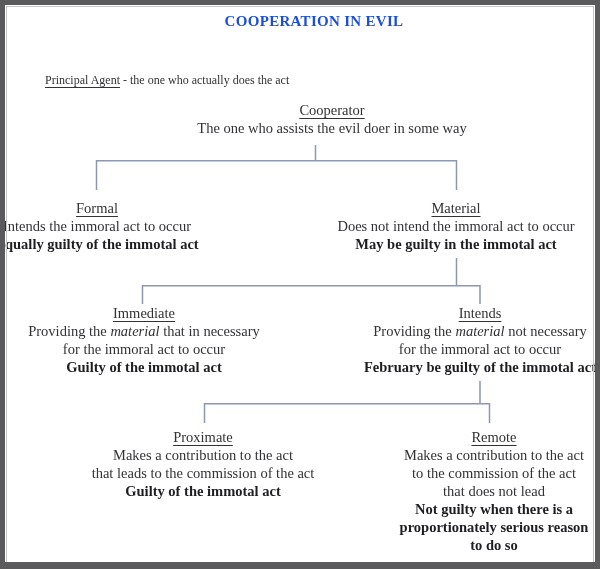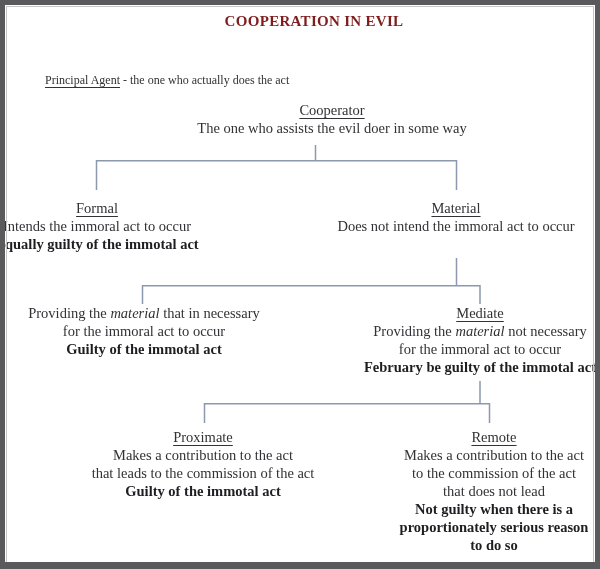--- a/index.html
+++ b/index.html
@@ -33,21 +33,21 @@
     z-index: 0;
   }
   .title {
     position: absolute;
     top: 13px; left: 314px;
     transform: translateX(-50%);
     white-space: nowrap;
     font-size: 15px;
     font-weight: bold;
     letter-spacing: 0.3px;
-    color: #7f1d1d;
+    color: #1d4ed8;
     z-index: 1;
   }
   .pa-line {
     position: absolute;
     left: 45px; top: 71px;
     white-space: nowrap;
     font-size: 12px;
     line-height: 18px;
     z-index: 1;
   }
@@ -99,30 +99,32 @@
 
   <div class="node" id="formal">
     <div class="heading">Formal</div>
     <div>Intends the immoral act to occur</div>
     <div class="verdict">Equally guilty of the immotal act</div>
   </div>
 
   <div class="node" id="material">
     <div class="heading">Material</div>
     <div>Does not intend the immoral act to occur</div>
+    <div class="verdict">May be guilty in the immotal act</div>
   </div>
 
   <div class="node" id="immediate">
+    <div class="heading">Immediate</div>
     <div><span>Providing the </span><span class="em">material</span><span> that in necessary</span></div>
     <div>for the immoral act to occur</div>
     <div class="verdict">Guilty of the immotal act</div>
   </div>
 
   <div class="node" id="mediate">
-    <div class="heading">Mediate</div>
+    <div class="heading">Intends</div>
     <div><span>Providing the </span><span class="em">material</span><span> not necessary</span></div>
     <div>for the immoral act to occur</div>
     <div class="verdict">February be guilty of the immotal act</div>
   </div>
 
   <div class="node" id="proximate">
     <div class="heading">Proximate</div>
     <div>Makes a contribution to the act</div>
     <div>that leads to the commission of the act</div>
     <div class="verdict">Guilty of the immotal act</div>

